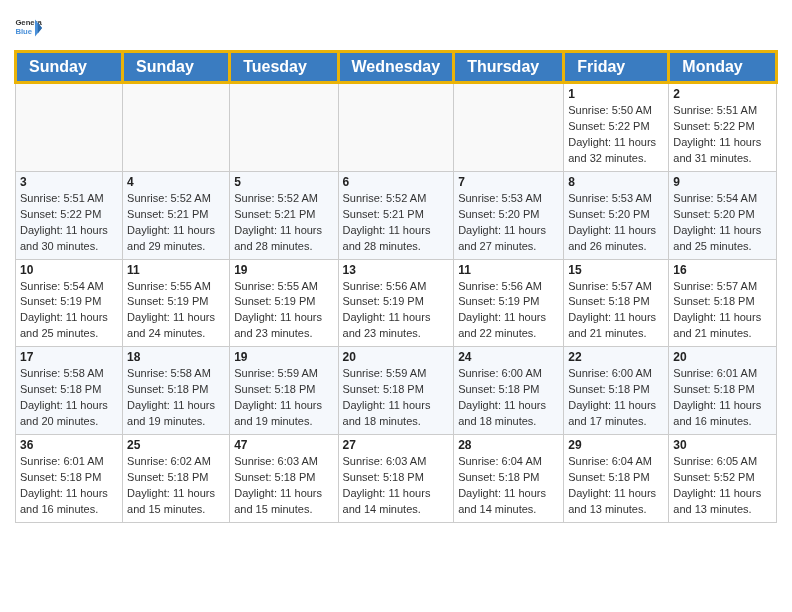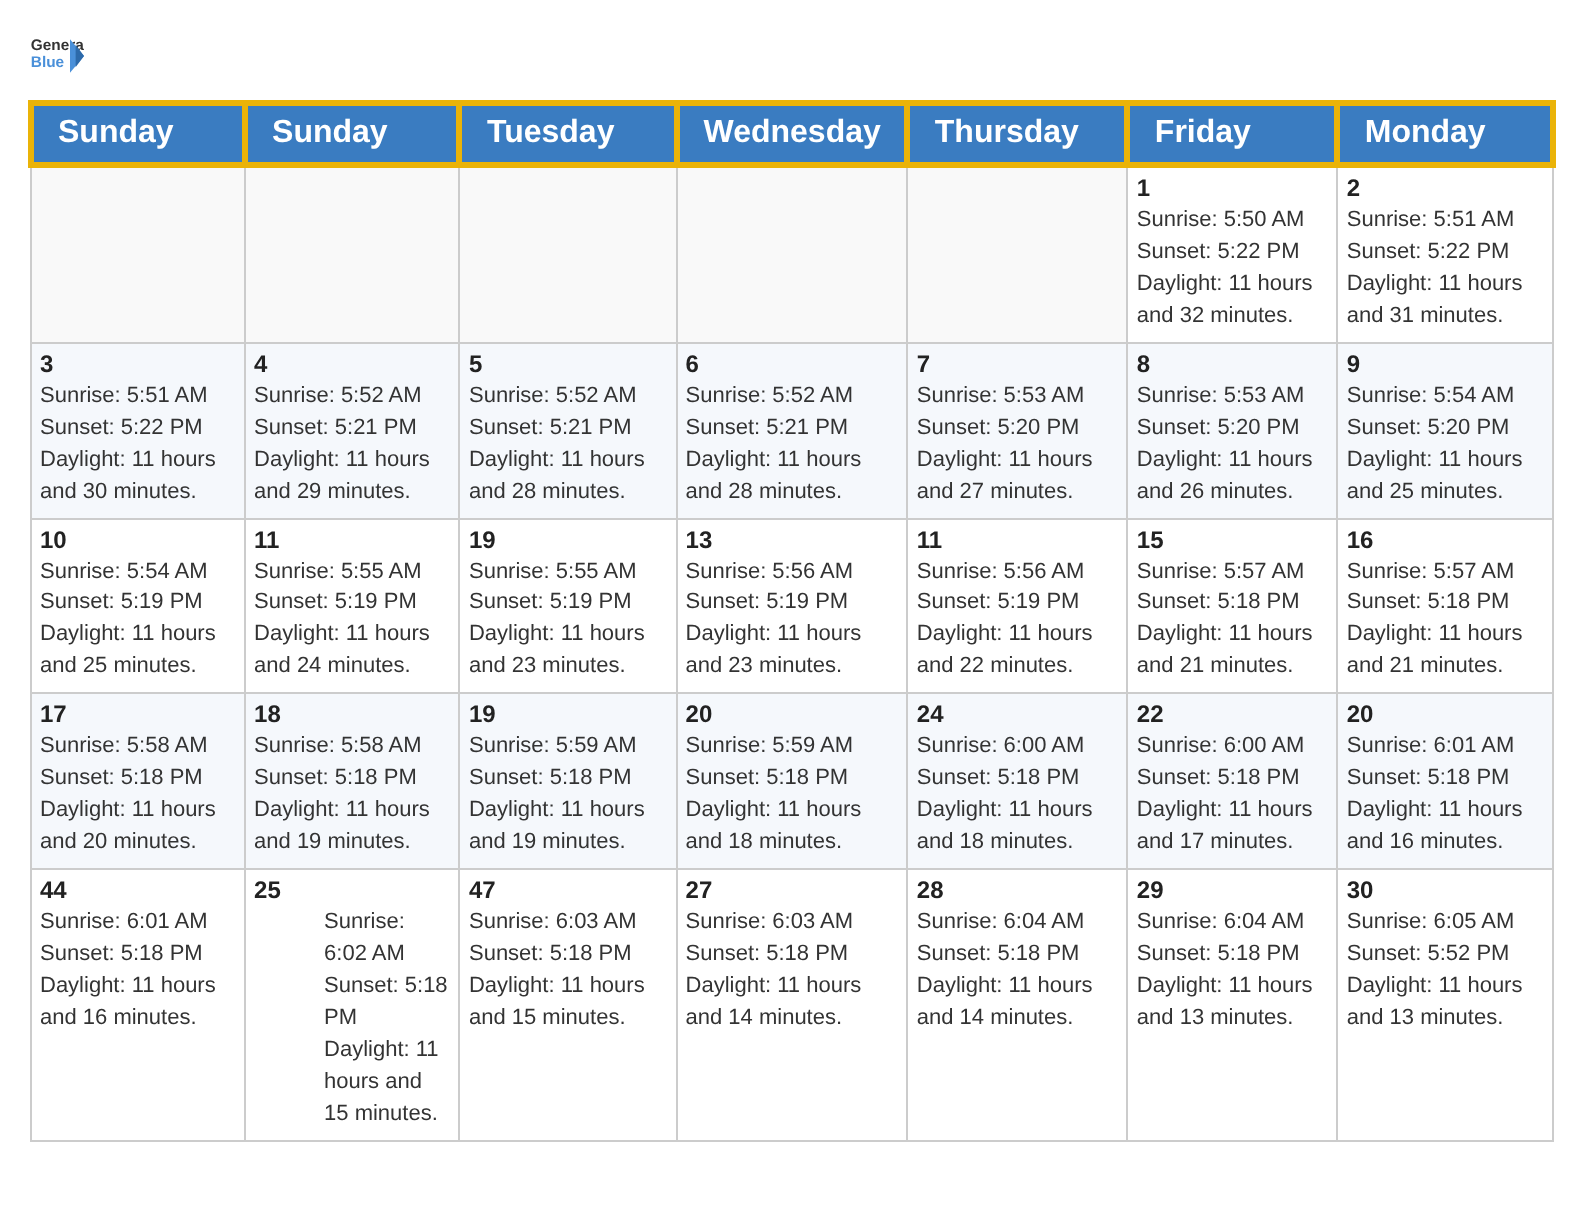--- a/index.html
+++ b/index.html
@@ -277,28 +277,28 @@
           </td>
           <td>
             <span class="day-number">20</span>
             <div class="day-info" style="white-space: pre-line;">Sunrise: 6:01 AM
 Sunset: 5:18 PM
 Daylight: 11 hours and 16 minutes.</div>
           </td>
         </tr>
         <tr>
           <td>
-            <span class="day-number">44</span>
+            <span class="day-number">36</span>
             <div class="day-info" style="white-space: pre-line;">Sunrise: 6:01 AM
 Sunset: 5:18 PM
 Daylight: 11 hours and 16 minutes.</div>
           </td>
           <td>
             <span class="day-number">25</span>
-            <div class="day-info" style="white-space: pre-line; margin-left: 35px;">Sunrise: 6:02 AM
+            <div class="day-info" style="white-space: pre-line;">Sunrise: 6:02 AM
 Sunset: 5:18 PM
 Daylight: 11 hours and 15 minutes.</div>
           </td>
           <td>
             <span class="day-number">47</span>
             <div class="day-info" style="white-space: pre-line;">Sunrise: 6:03 AM
 Sunset: 5:18 PM
 Daylight: 11 hours and 15 minutes.</div>
           </td>
           <td>

